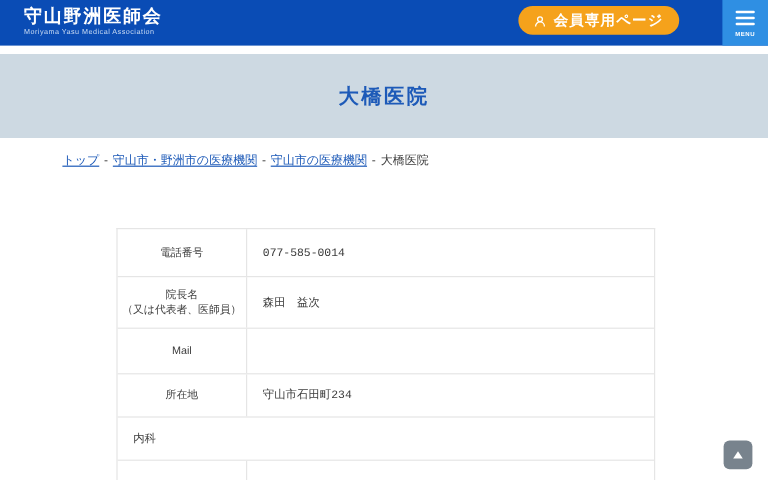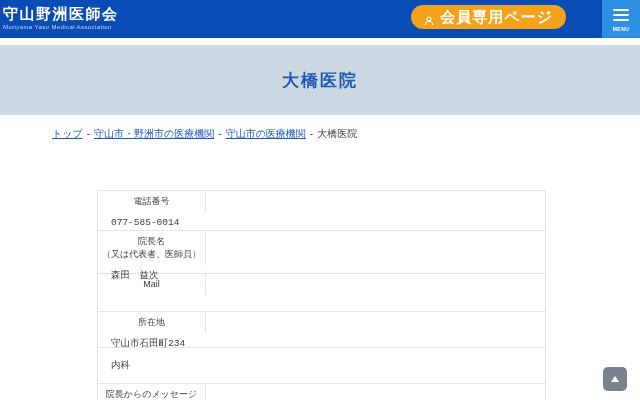--- a/index.html
+++ b/index.html
@@ -5,27 +5,27 @@
   * { margin:0; padding:0; box-sizing:border-box; }
   html,body { width:640px; height:400px; }
   body {
     font-family:"Liberation Sans","DejaVu Sans",sans-serif;
     background:#ffffff; color:#3c3c3c; overflow:hidden; position:relative;
   }
   .stage { position:absolute; inset:0; width:640px; height:400px; overflow:hidden; background:#fff; }
 
   
   .header { position:absolute; left:0; top:0; width:640px; height:38px; background:#0a4cb5; }
-  .logo { position:absolute; left:3px; top:5px; color:#fff; }
+  .logo { position:absolute; left:20px; top:5px; color:#fff; }
   .logo-title { font-size:15px; font-weight:bold; letter-spacing:1.5px; line-height:17px; }
   .logo-sub { font-size:6px; color:#c9dbf4; letter-spacing:0.4px; margin-top:2px; }
   .member-btn {
     position:absolute; right:74px; top:5px; height:24px; padding:0 13px;
     background:#f5a21b; border:none; border-radius:13px; color:#fff;
-    font-size:15px; font-weight:bold; letter-spacing:1px;
+    font-size:12px; font-weight:bold; letter-spacing:1px;
     display:flex; align-items:center; gap:6px; cursor:pointer;
     font-family:"Liberation Sans","DejaVu Sans",sans-serif;
   }
   .user-ico { width:10px; height:10px; display:inline-block; }
   .menu-btn {
     position:absolute; right:0; top:0; width:38px; height:38px; background:#2f8fe3;
     border:none; cursor:pointer; display:flex; flex-direction:column;
     align-items:center; justify-content:center; gap:3px; padding-top:3px;
   }
   .menu-bar { width:16px; height:2px; background:#fff; border-radius:1px; }
@@ -43,21 +43,21 @@
   .breadcrumb a { color:#1d5ab8; text-decoration:underline; cursor:pointer; }
   .bc-sep { margin:0 4px; color:#3c3c3c; }
   .bc-current { color:#3c3c3c; }
 
   
   .detail-table {
     position:absolute; left:97px; top:190px; width:449px;
     border-top:1px solid #e5e5e5; border-left:1px solid #e5e5e5; border-right:1px solid #e5e5e5;
     background:#fff;
   }
-  .row { display:flex; border-bottom:1px solid #e5e5e5;flex-direction:column; }
+  .row { display:flex; border-bottom:1px solid #e5e5e5; }
   .cell-label {
     width:108px; border-right:1px solid #e5e5e5;
     display:flex; flex-direction:column; align-items:center; justify-content:center;
     font-size:9px; color:#3c3c3c; text-align:center; padding:4px 2px; line-height:13px;
   }
   .cell-value {
     flex:1; display:flex; align-items:center; padding:4px 0 4px 13px;
     font-size:9.5px; color:#3c3c3c; line-height:13px;font-family:Liberation Mono, monospace;
   }
   .h40 { height:40px; } .h43 { height:43px; } .h38 { height:38px; }

